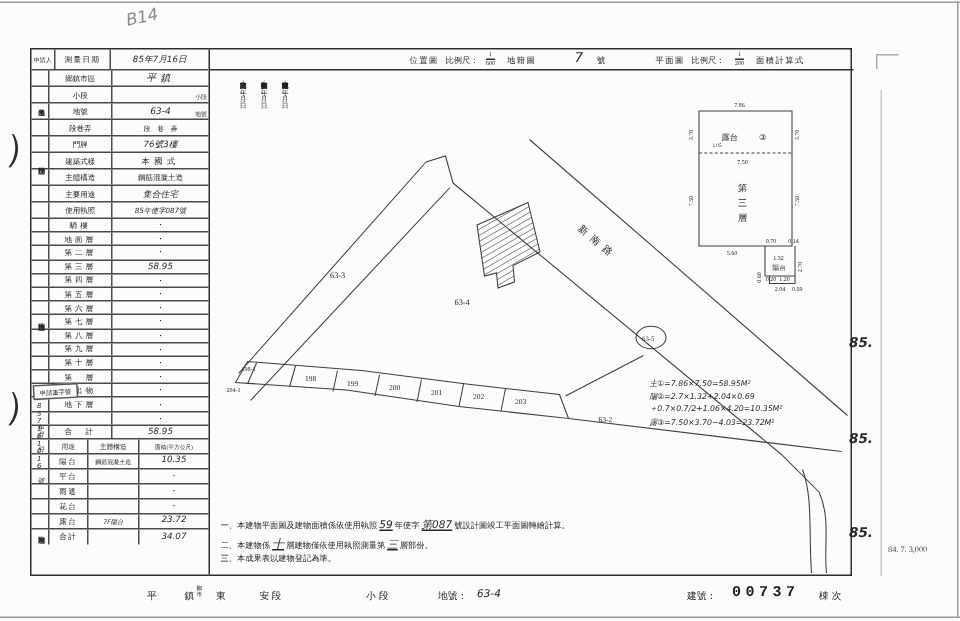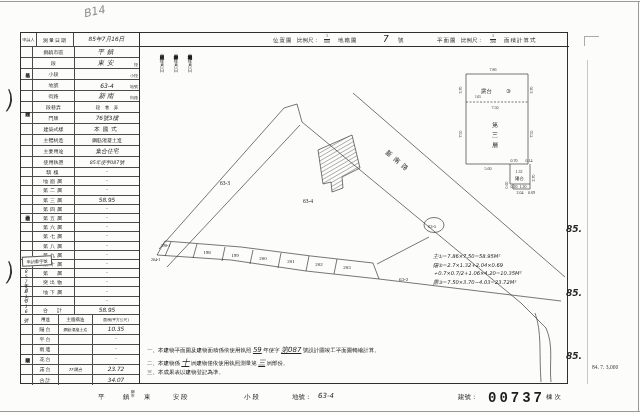--- a/index.html
+++ b/index.html
@@ -51,50 +51,34 @@
 
       <div class="tr" style="height:11px;">
         <div class="tg"></div>
         <div class="tl">鄉鎮市區</div>
         <div class="tv hw">
             <span style="font-size:6.5px;letter-spacing:3px;">平鎮</span>
           </div>
       </div>
       <div class="tr" style="height:11px;">
         <div class="tg"></div>
-        <div class="tl">段</div>
-        <div class="tv">
-            <span class="hw" style="font-size:6.5px;letter-spacing:3px;">東安</span>
-            <span class="sfx print">段</span>
-          </div>
-      </div>
-      <div class="tr" style="height:11px;">
-        <div class="tg"></div>
         <div class="tl">小段</div>
         <div class="tv">
             <span class="sfx print">小段</span>
           </div>
       </div>
       <div class="tr" style="height:11px;">
         <div class="tg"></div>
         <div class="tl">地號</div>
         <div class="tv">
             <span class="hw" style="font-size:6px;">63-4</span>
             <span class="sfx print">地號</span>
           </div>
       </div>
 
-      <div class="tr" style="height:11px;">
-        <div class="tg"></div>
-        <div class="tl">街路</div>
-        <div class="tv">
-            <span class="hw" style="font-size:6.5px;letter-spacing:2px;">新南</span>
-            <span class="sfx print">街路</span>
-          </div>
-      </div>
       <div class="tr" style="height:11px;">
         <div class="tg"></div>
         <div class="tl">段巷弄</div>
         <div class="tv print">
             <span style="font-size:4.5px;">段　巷　弄</span>
           </div>
       </div>
       <div class="tr" style="height:11px;">
         <div class="tg"></div>
         <div class="tl">門牌</div>
@@ -398,17 +382,17 @@
     <span class="abs" style="left:131px;top:2px;font-size:3.8px;line-height:1.1;text-align:center;">
       <span style="display:block;">鄉</span>
       <span style="display:block;">市</span>
     </span>
     <span class="abs print" style="left:144px;top:5px;letter-spacing:8px;">東　安</span>
     <span class="abs print" style="left:181px;top:5px;">段</span>
     <span class="abs print" style="left:244px;top:5px;letter-spacing:2px;">小段</span>
     <span class="abs print" style="left:292px;top:5px;">地號：</span>
     <span class="abs hw" style="left:318px;top:4px;font-size:7px;">63-4</span>
     <span class="abs print" style="left:458px;top:5px;">建號：</span>
-    <span class="abs" style="left:488px;top:2px;font-family:'Liberation Mono',monospace;font-size:14px;font-weight:bold;letter-spacing:3px;">00737</span>
+    <span class="abs" style="left:488px;top:2px;font-family:'Liberation Mono',monospace;font-size:10px;font-weight:bold;letter-spacing:3px;">00737</span>
     <span class="abs print" style="left:546px;top:5px;letter-spacing:2px;">棟次</span>
   </div>
 
 </div>
 
 </body></html>

